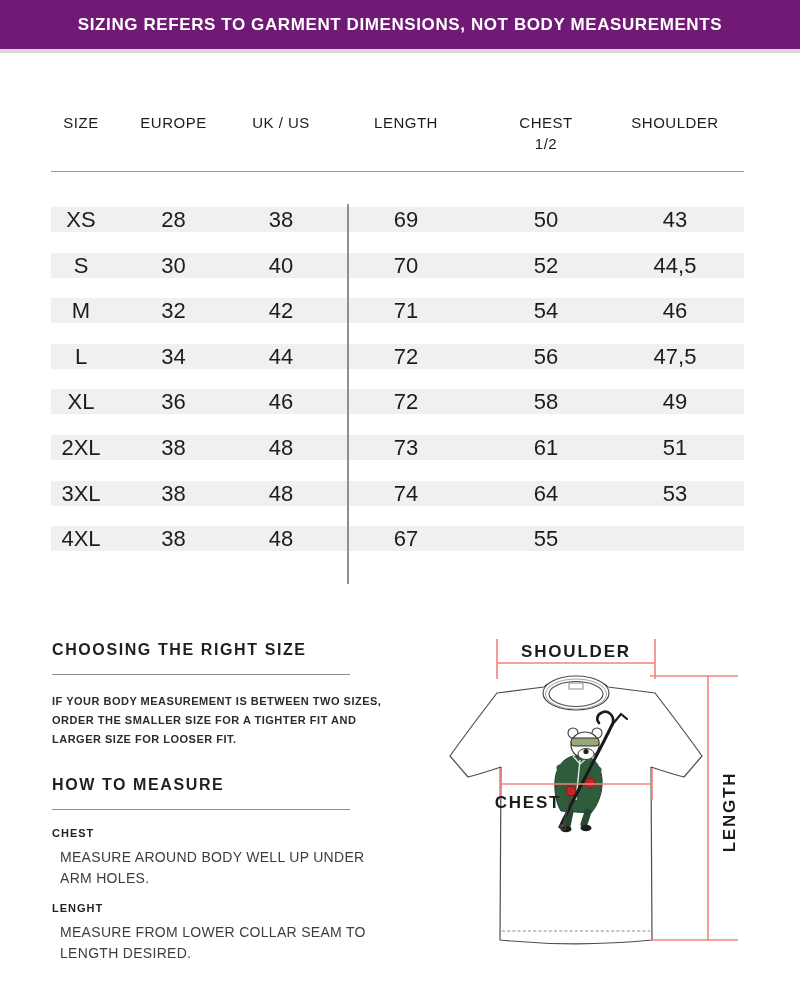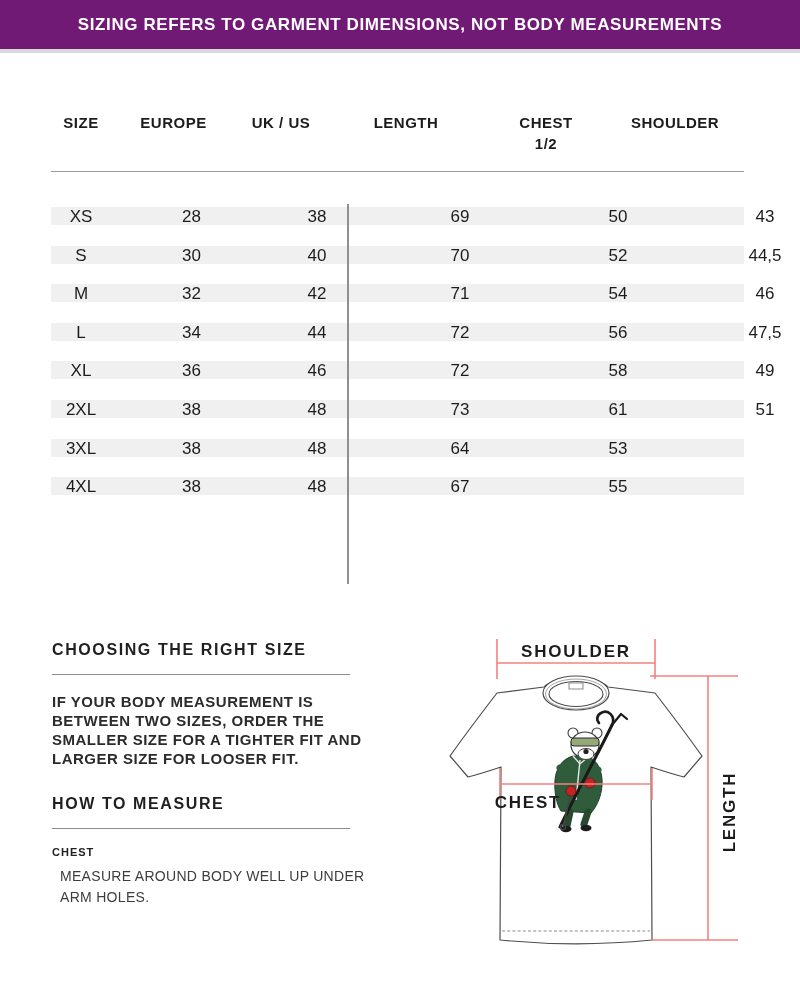--- a/index.html
+++ b/index.html
@@ -11,32 +11,32 @@
   .banner{
     position:absolute;left:0;top:0;width:800px;height:49px;
     background:#701a75;border-bottom:4px solid #d9d9d9;
     display:flex;align-items:center;justify-content:center;
     color:#ffffff;font-size:17px;font-weight:bold;letter-spacing:.6px;
   }
   
   .table-wrap{position:absolute;left:51px;top:100px;width:693px;height:500px;}
   .tgrid{display:grid;grid-template-columns:60px 125px 90px 160px 120px 138px;}
   .thead{position:absolute;top:12px;left:0;width:693px;
-    font-weight:bold;font-size:15px;letter-spacing:.5px;line-height:21px;}
+    font-weight:normal;font-size:15px;letter-spacing:.5px;line-height:21px;}
   .thead .hcell{text-align:center;}
   .header-rule{position:absolute;top:71px;left:0;width:693px;height:1px;background:#9a9a9a;}
   .tbody{position:absolute;top:107px;left:0;width:693px;}
-  .trow{height:18px;margin-bottom:20.6px;background:#f0f0f0;align-items:center;font-size:17px;gap:18px;}
+  .trow{height:25px;margin-bottom:20.6px;background:#f0f0f0;align-items:center;font-size:22px;}
   .tcell{text-align:center;}
   .col-divider{position:absolute;left:296px;top:104px;width:1.5px;height:380px;background:#8f8f8f;}
   
   .left-col{position:absolute;left:52px;top:641px;width:338px;}
   .sec-title{font-size:16px;font-weight:bold;letter-spacing:1.6px;color:#1f1f1f;margin:0 0 15px 0;}
   .sec-rule{width:298px;height:1px;background:#8c8c8c;border:none;margin:0 0 17px 0;}
-  .intro{font-size:15px;font-weight:bold;letter-spacing:.5px;line-height:19px;color:#2b2b2b;
+  .intro{font-size:11px;font-weight:bold;letter-spacing:.5px;line-height:19px;color:#2b2b2b;
     margin:0 0 27px 0;width:330px;}
   .mtitle-gap{margin-top:8px;}
   .m-item{margin-bottom:13px;}
   .m-label{font-size:11px;font-weight:bold;letter-spacing:1px;color:#222;margin:0 0 6px 0;}
   .m-text{font-size:14px;letter-spacing:.3px;line-height:21px;color:#3d3d3d;margin:8px;width:334px;}
   
   .diagram{position:absolute;left:440px;top:630px;width:360px;height:335px;}
   .dim{stroke:#f5807e;stroke-width:1.6px;fill:none;}
   .shirt{fill:#ffffff;stroke:#4d4d4d;stroke-width:1.2px;stroke-linejoin:round;}
   .dimlabel{font-family:"Liberation Sans",sans-serif;font-size:17px;font-weight:bold;
@@ -118,20 +118,21 @@
         <span class="tcell">38</span>
         <span class="tcell">48</span>
         <span class="tcell">73</span>
         <span class="tcell">61</span>
         <span class="tcell">51</span>
       </div>
       <div class="trow tgrid">
         <span class="tcell">3XL</span>
         <span class="tcell">38</span>
         <span class="tcell">48</span>
+        <span class="tcell">74</span>
         <span class="tcell">64</span>
         <span class="tcell">53</span>
       </div>
       <div class="trow tgrid">
         <span class="tcell">4XL</span>
         <span class="tcell">38</span>
         <span class="tcell">48</span>
         <span class="tcell">67</span>
         <span class="tcell">55</span>
       </div>
@@ -143,20 +144,24 @@
   <h2 class="sec-title">CHOOSING THE RIGHT SIZE</h2>
   <div class="sec-rule"></div>
   <p class="intro">IF YOUR BODY MEASUREMENT IS BETWEEN TWO SIZES, ORDER THE SMALLER SIZE FOR A TIGHTER FIT AND LARGER SIZE FOR LOOSER FIT.</p>
 
   <h2 class="sec-title mtitle-gap">HOW TO MEASURE</h2>
   <div class="sec-rule"></div>
 
   <div class="m-item">
     <p class="m-label">CHEST</p>
     <p class="m-text">MEASURE AROUND BODY WELL UP UNDER ARM HOLES.</p>
+  </div>
+  <div class="m-item">
+    <p class="m-label">LENGHT</p>
+    <p class="m-text">MEASURE FROM LOWER COLLAR SEAM TO LENGTH DESIRED.</p>
   </div>
 </div>
 
 <div class="diagram">
   <svg width="360" height="335" viewBox="0 0 360 335">
 
     <g>
       <path class="shirt" d="M 104 57 L 57 63 C 40 85 20 112 10 126 L 28 147
                C 40 144 52 140 61 137 L 60 310 C 110 315 162 315 212 310
                L 211 137 C 220 140 232 144 244 147 L 262 126

